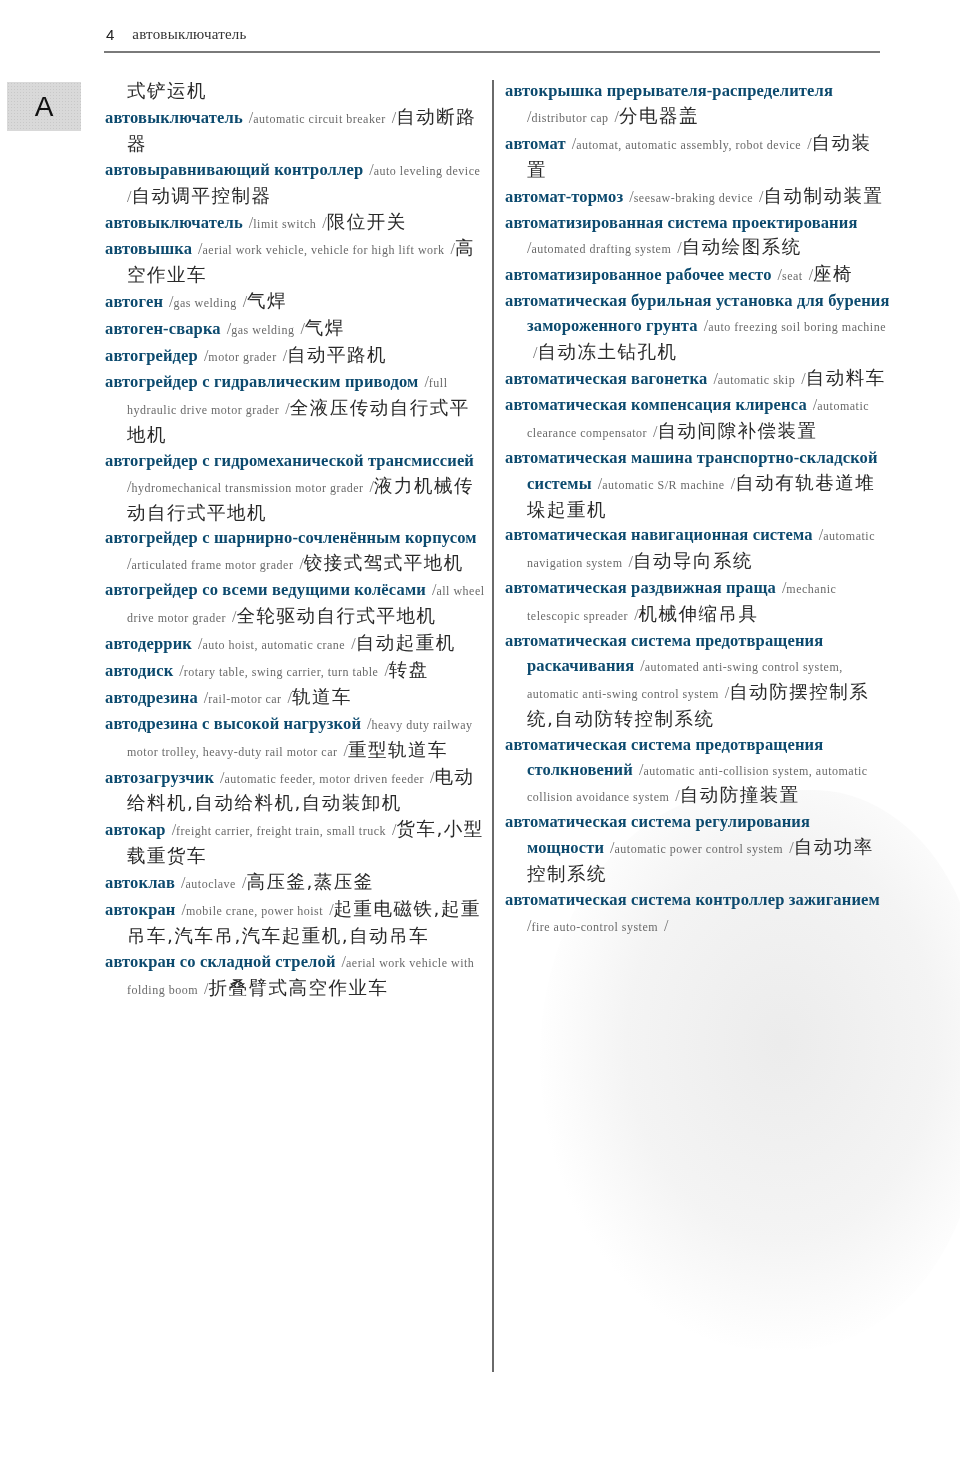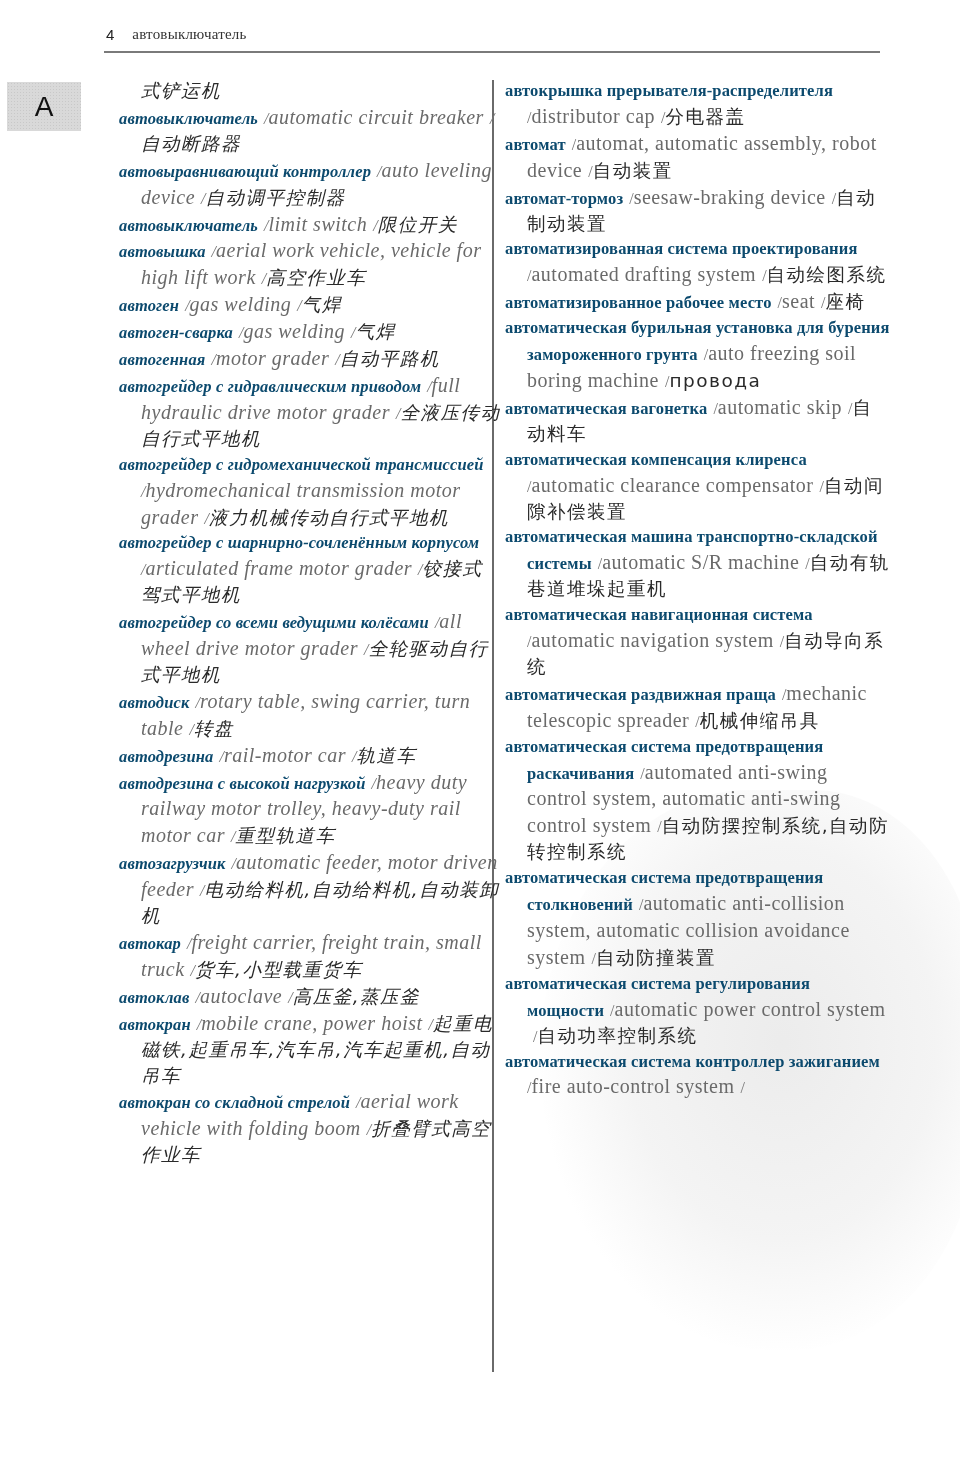--- a/index.html
+++ b/index.html
@@ -74,21 +74,21 @@
       height: 560px;
       border-radius: 50% 40% 45% 55%;
       background: radial-gradient(ellipse at 55% 45%, rgba(200,200,200,0.35) 0%, rgba(215,215,215,0.28) 45%, rgba(235,235,235,0.0) 72%);
       pointer-events: none;
     }
     .column {
       position: absolute;
       top: 79px;
       width: 385px;
     }
-    .col-left { left: 119px; width: 383px; font-style: italic; }
+    .col-left { left: 105px; width: 383px; }
     .col-right { left: 505px; width: 385px; }
     .entry {
       padding-left: 22px;
       text-indent: -22px;
       font-size: 16.5px;
       line-height: 24.9px;
       margin: 0;
     }
     .entry.continuation {
       padding-left: 22px;
@@ -96,21 +96,21 @@
     }
     .ru {
       font-family: "Liberation Serif", "DejaVu Serif", serif;
       font-weight: 700;
       color: #0c4a6e;
       letter-spacing: 0.15px;
     }
     .en {
       font-family: "Liberation Serif", "DejaVu Serif", serif;
       color: #6a6a6a;
-      font-size: 20px;
+      font-size: 12px;
       letter-spacing: 0.5px;
     }
     .slash { color: #777; font-size: 16px; }
     .zh {
       font-family: "DejaVu Sans", sans-serif;
       color: #2a2a2a;
       font-size: 18.5px;
       letter-spacing: 1.5px;
     }
     .sep { display: inline-block; width: 6px; }
@@ -135,44 +135,45 @@
   <p class="entry continuation">
     <span class="zh">式铲运机</span>
   </p>
   <div id="left-entries">
       <p class="entry"><span class="ru">автовыключатель</span><span class="sep"></span><span class="slash">/</span><span class="en">automatic circuit breaker</span><span class="sep"></span><span class="slash slash2">/</span><span class="zh">自动断路器</span></p>
       <p class="entry"><span class="ru">автовыравнивающий контроллер</span><span class="sep"></span><span class="slash">/</span><span class="en">auto leveling device</span><span class="sep"></span><span class="slash slash2">/</span><span class="zh">自动调平控制器</span></p>
       <p class="entry"><span class="ru">автовыключатель</span><span class="sep"></span><span class="slash">/</span><span class="en">limit switch</span><span class="sep"></span><span class="slash slash2">/</span><span class="zh">限位开关</span></p>
       <p class="entry"><span class="ru">автовышка</span><span class="sep"></span><span class="slash">/</span><span class="en">aerial work vehicle, vehicle for high lift work</span><span class="sep"></span><span class="slash slash2">/</span><span class="zh">高空作业车</span></p>
       <p class="entry"><span class="ru">автоген</span><span class="sep"></span><span class="slash">/</span><span class="en">gas welding</span><span class="sep"></span><span class="slash slash2">/</span><span class="zh">气焊</span></p>
       <p class="entry"><span class="ru">автоген-сварка</span><span class="sep"></span><span class="slash">/</span><span class="en">gas welding</span><span class="sep"></span><span class="slash slash2">/</span><span class="zh">气焊</span></p>
-      <p class="entry"><span class="ru">автогенная</span><span class="sep"></span><span class="slash">/</span><span class="en">motor grader</span><span class="sep"></span><span class="slash slash2">/</span><span class="zh">自动平路机</span></p>
+      <p class="entry"><span class="ru">автогрейдер</span><span class="sep"></span><span class="slash">/</span><span class="en">motor grader</span><span class="sep"></span><span class="slash slash2">/</span><span class="zh">自动平路机</span></p>
       <p class="entry"><span class="ru">автогрейдер с гидравлическим приводом</span><span class="sep"></span><span class="slash">/</span><span class="en">full hydraulic drive motor grader</span><span class="sep"></span><span class="slash slash2">/</span><span class="zh">全液压传动自行式平地机</span></p>
       <p class="entry"><span class="ru">автогрейдер с гидромеханической трансмиссией</span><span class="sep"></span><span class="slash">/</span><span class="en">hydromechanical transmission motor grader</span><span class="sep"></span><span class="slash slash2">/</span><span class="zh">液力机械传动自行式平地机</span></p>
       <p class="entry"><span class="ru">автогрейдер с шарнирно-сочленённым корпусом</span><span class="sep"></span><span class="slash">/</span><span class="en">articulated frame motor grader</span><span class="sep"></span><span class="slash slash2">/</span><span class="zh">铰接式驾式平地机</span></p>
       <p class="entry"><span class="ru">автогрейдер со всеми ведущими колёсами</span><span class="sep"></span><span class="slash">/</span><span class="en">all wheel drive motor grader</span><span class="sep"></span><span class="slash slash2">/</span><span class="zh">全轮驱动自行式平地机</span></p>
+      <p class="entry"><span class="ru">автодеррик</span><span class="sep"></span><span class="slash">/</span><span class="en">auto hoist, automatic crane</span><span class="sep"></span><span class="slash slash2">/</span><span class="zh">自动起重机</span></p>
       <p class="entry"><span class="ru">автодиск</span><span class="sep"></span><span class="slash">/</span><span class="en">rotary table, swing carrier, turn table</span><span class="sep"></span><span class="slash slash2">/</span><span class="zh">转盘</span></p>
       <p class="entry"><span class="ru">автодрезина</span><span class="sep"></span><span class="slash">/</span><span class="en">rail-motor car</span><span class="sep"></span><span class="slash slash2">/</span><span class="zh">轨道车</span></p>
       <p class="entry"><span class="ru">автодрезина с высокой нагрузкой</span><span class="sep"></span><span class="slash">/</span><span class="en">heavy duty railway motor trolley, heavy-duty rail motor car</span><span class="sep"></span><span class="slash slash2">/</span><span class="zh">重型轨道车</span></p>
       <p class="entry"><span class="ru">автозагрузчик</span><span class="sep"></span><span class="slash">/</span><span class="en">automatic feeder, motor driven feeder</span><span class="sep"></span><span class="slash slash2">/</span><span class="zh">电动给料机,自动给料机,自动装卸机</span></p>
       <p class="entry"><span class="ru">автокар</span><span class="sep"></span><span class="slash">/</span><span class="en">freight carrier, freight train, small truck</span><span class="sep"></span><span class="slash slash2">/</span><span class="zh">货车,小型载重货车</span></p>
       <p class="entry"><span class="ru">автоклав</span><span class="sep"></span><span class="slash">/</span><span class="en">autoclave</span><span class="sep"></span><span class="slash slash2">/</span><span class="zh">高压釜,蒸压釜</span></p>
       <p class="entry"><span class="ru">автокран</span><span class="sep"></span><span class="slash">/</span><span class="en">mobile crane, power hoist</span><span class="sep"></span><span class="slash slash2">/</span><span class="zh">起重电磁铁,起重吊车,汽车吊,汽车起重机,自动吊车</span></p>
       <p class="entry"><span class="ru">автокран со складной стрелой</span><span class="sep"></span><span class="slash">/</span><span class="en">aerial work vehicle with folding boom</span><span class="sep"></span><span class="slash slash2">/</span><span class="zh">折叠臂式高空作业车</span></p>
     </div>
 </div>
 
 <div class="column col-right">
   <div id="right-entries">
       <p class="entry"><span class="ru">автокрышка прерывателя-распределителя</span><span class="sep"></span><span class="slash">/</span><span class="en">distributor cap</span><span class="sep"></span><span class="slash slash2">/</span><span class="zh">分电器盖</span></p>
       <p class="entry"><span class="ru">автомат</span><span class="sep"></span><span class="slash">/</span><span class="en">automat, automatic assembly, robot device</span><span class="sep"></span><span class="slash slash2">/</span><span class="zh">自动装置</span></p>
       <p class="entry"><span class="ru">автомат-тормоз</span><span class="sep"></span><span class="slash">/</span><span class="en">seesaw-braking device</span><span class="sep"></span><span class="slash slash2">/</span><span class="zh">自动制动装置</span></p>
       <p class="entry"><span class="ru">автоматизированная система проектирования</span><span class="sep"></span><span class="slash">/</span><span class="en">automated drafting system</span><span class="sep"></span><span class="slash slash2">/</span><span class="zh">自动绘图系统</span></p>
       <p class="entry"><span class="ru">автоматизированное рабочее место</span><span class="sep"></span><span class="slash">/</span><span class="en">seat</span><span class="sep"></span><span class="slash slash2">/</span><span class="zh">座椅</span></p>
-      <p class="entry"><span class="ru">автоматическая бурильная установка для бурения замороженного грунта</span><span class="sep"></span><span class="slash">/</span><span class="en">auto freezing soil boring machine</span><span class="sep"></span><span class="slash slash2">/</span><span class="zh">провода</span></p>
+      <p class="entry"><span class="ru">автоматическая бурильная установка для бурения замороженного грунта</span><span class="sep"></span><span class="slash">/</span><span class="en">auto freezing soil boring machine</span><span class="sep"></span><span class="slash slash2">/</span><span class="zh">自动冻土钻孔机</span></p>
       <p class="entry"><span class="ru">автоматическая вагонетка</span><span class="sep"></span><span class="slash">/</span><span class="en">automatic skip</span><span class="sep"></span><span class="slash slash2">/</span><span class="zh">自动料车</span></p>
       <p class="entry"><span class="ru">автоматическая компенсация клиренса</span><span class="sep"></span><span class="slash">/</span><span class="en">automatic clearance compensator</span><span class="sep"></span><span class="slash slash2">/</span><span class="zh">自动间隙补偿装置</span></p>
       <p class="entry"><span class="ru">автоматическая машина транспортно-складской системы</span><span class="sep"></span><span class="slash">/</span><span class="en">automatic S/R machine</span><span class="sep"></span><span class="slash slash2">/</span><span class="zh">自动有轨巷道堆垛起重机</span></p>
       <p class="entry"><span class="ru">автоматическая навигационная система</span><span class="sep"></span><span class="slash">/</span><span class="en">automatic navigation system</span><span class="sep"></span><span class="slash slash2">/</span><span class="zh">自动导向系统</span></p>
       <p class="entry"><span class="ru">автоматическая раздвижная праща</span><span class="sep"></span><span class="slash">/</span><span class="en">mechanic telescopic spreader</span><span class="sep"></span><span class="slash slash2">/</span><span class="zh">机械伸缩吊具</span></p>
       <p class="entry"><span class="ru">автоматическая система предотвращения раскачивания</span><span class="sep"></span><span class="slash">/</span><span class="en">automated anti-swing control system, automatic anti-swing control system</span><span class="sep"></span><span class="slash slash2">/</span><span class="zh">自动防摆控制系统,自动防转控制系统</span></p>
       <p class="entry"><span class="ru">автоматическая система предотвращения столкновений</span><span class="sep"></span><span class="slash">/</span><span class="en">automatic anti-collision system, automatic collision avoidance system</span><span class="sep"></span><span class="slash slash2">/</span><span class="zh">自动防撞装置</span></p>
       <p class="entry"><span class="ru">автоматическая система регулирования мощности</span><span class="sep"></span><span class="slash">/</span><span class="en">automatic power control system</span><span class="sep"></span><span class="slash slash2">/</span><span class="zh">自动功率控制系统</span></p>
       <p class="entry"><span class="ru">автоматическая система контроллер зажиганием</span><span class="sep"></span><span class="slash">/</span><span class="en">fire auto-control system</span><span class="sep"></span><span class="slash slash2">/</span><span class="zh"></span></p>
     </div>

